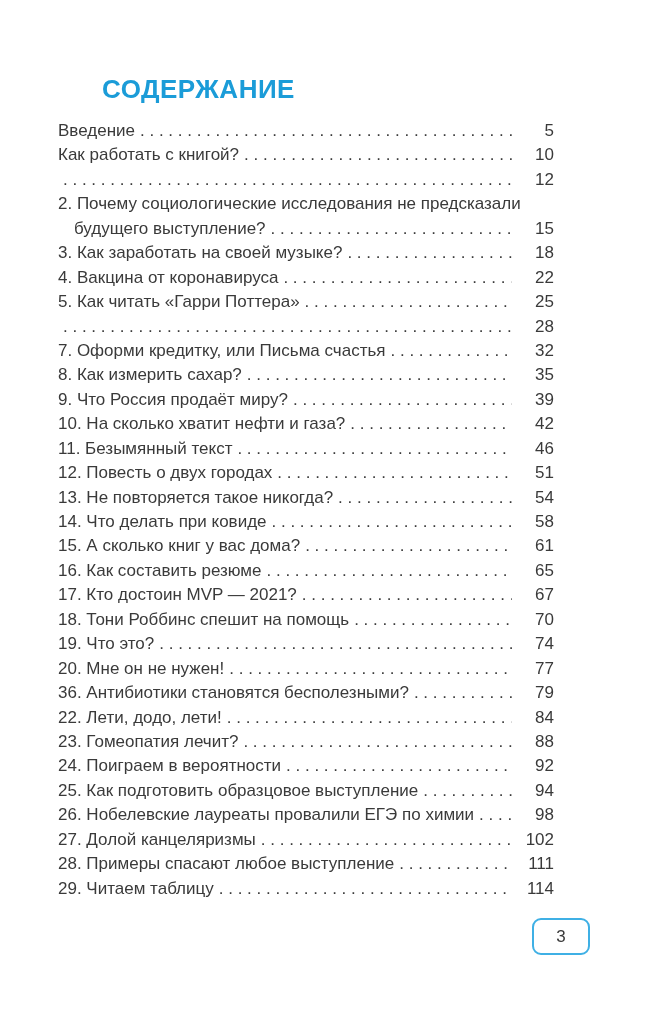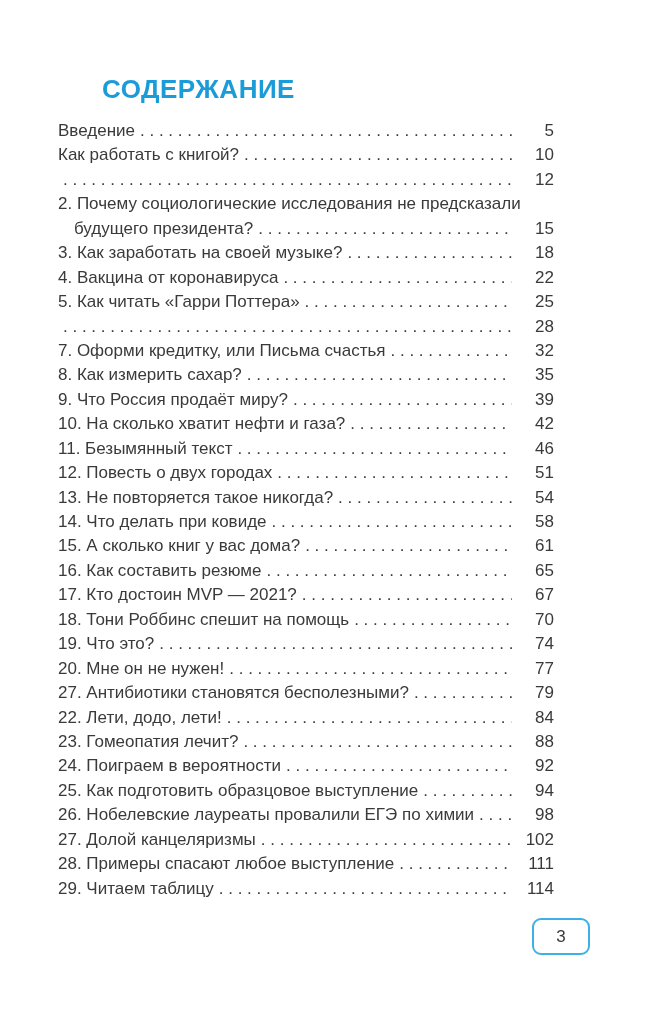--- a/index.html
+++ b/index.html
@@ -102,21 +102,21 @@
         <div class="toc-line">
           <span class="dots">. . . . . . . . . . . . . . . . . . . . . . . . . . . . . . . . . . . . . . . . . . . . . . . . . . . . . . . . . . . . . . . . . . . . . . . . . . . . . . . . . . . . . . . . . . . . . . . . . . . . . . . . . . . . . . . . . . . . . . . . . . . . . . . . . . . . . . . . . . . . </span>
           <span class="page-num">12</span>
         </div>
       </div>
       <div class="toc-entry">
         <div class="toc-line">
           <span class="label">2. Почему социологические исследования не предсказали</span>
         </div>
         <div class="toc-line cont">
-          <span class="label">будущего президента?</span>
+          <span class="label">будущего выступление?</span>
           <span class="dots">. . . . . . . . . . . . . . . . . . . . . . . . . . . . . . . . . . . . . . . . . . . . . . . . . . . . . . . . . . . . . . . . . . . . . . . . . . . . . . . . . . . . . . . . . . . . . . . . . . . . . . . . . . . . . . . . . . . . . . . . . . . . . . . . . . . . . . . . . . . . </span>
           <span class="page-num">15</span>
         </div>
       </div>
       <div class="toc-entry">
         <div class="toc-line">
           <span class="label">3. Как заработать на своей музыке?</span>
           <span class="dots">. . . . . . . . . . . . . . . . . . . . . . . . . . . . . . . . . . . . . . . . . . . . . . . . . . . . . . . . . . . . . . . . . . . . . . . . . . . . . . . . . . . . . . . . . . . . . . . . . . . . . . . . . . . . . . . . . . . . . . . . . . . . . . . . . . . . . . . . . . . . </span>
           <span class="page-num">18</span>
         </div>
@@ -234,21 +234,21 @@
       </div>
       <div class="toc-entry">
         <div class="toc-line">
           <span class="label">20. Мне он не нужен!</span>
           <span class="dots">. . . . . . . . . . . . . . . . . . . . . . . . . . . . . . . . . . . . . . . . . . . . . . . . . . . . . . . . . . . . . . . . . . . . . . . . . . . . . . . . . . . . . . . . . . . . . . . . . . . . . . . . . . . . . . . . . . . . . . . . . . . . . . . . . . . . . . . . . . . . </span>
           <span class="page-num">77</span>
         </div>
       </div>
       <div class="toc-entry">
         <div class="toc-line">
-          <span class="label">27. Антибиотики становятся бесполезными?</span>
+          <span class="label">36. Антибиотики становятся бесполезными?</span>
           <span class="dots">. . . . . . . . . . . . . . . . . . . . . . . . . . . . . . . . . . . . . . . . . . . . . . . . . . . . . . . . . . . . . . . . . . . . . . . . . . . . . . . . . . . . . . . . . . . . . . . . . . . . . . . . . . . . . . . . . . . . . . . . . . . . . . . . . . . . . . . . . . . . </span>
           <span class="page-num">79</span>
         </div>
       </div>
       <div class="toc-entry">
         <div class="toc-line">
           <span class="label">22. Лети, додо, лети!</span>
           <span class="dots">. . . . . . . . . . . . . . . . . . . . . . . . . . . . . . . . . . . . . . . . . . . . . . . . . . . . . . . . . . . . . . . . . . . . . . . . . . . . . . . . . . . . . . . . . . . . . . . . . . . . . . . . . . . . . . . . . . . . . . . . . . . . . . . . . . . . . . . . . . . . </span>
           <span class="page-num">84</span>
         </div>

